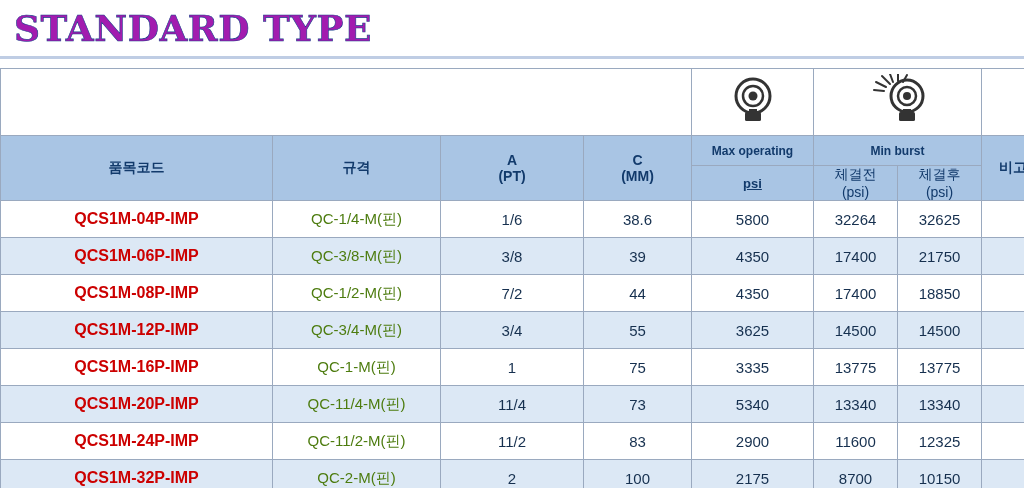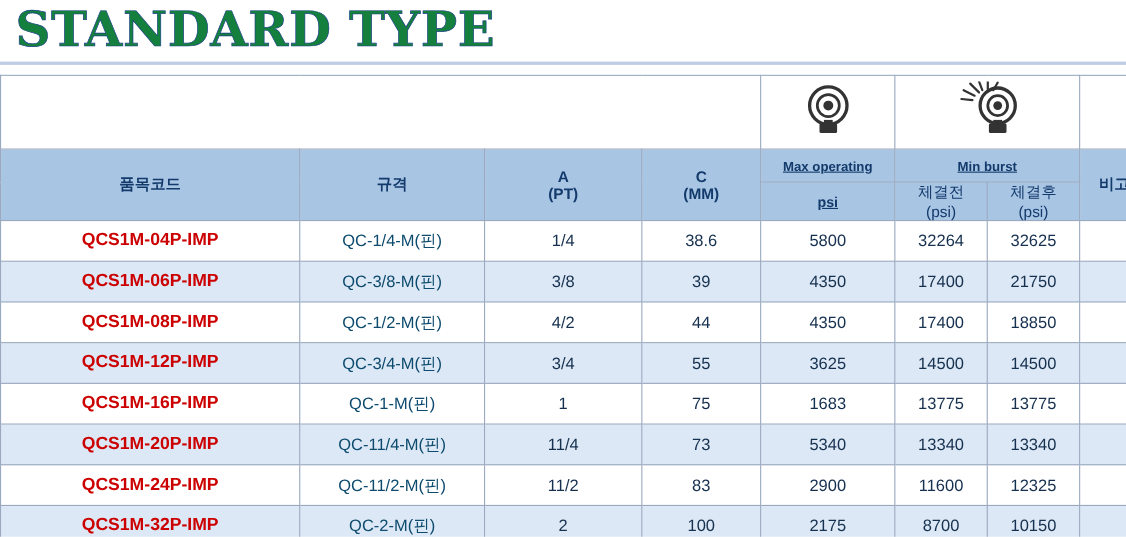--- a/index.html
+++ b/index.html
@@ -14,23 +14,23 @@
     overflow: hidden;
   }
   .page {
     position: relative;
     width: 1024px;
     height: 488px;
   }
   .page-title {
     font-family: "DejaVu Serif", serif;
     font-weight: bold;
-    font-size: 44px;
+    font-size: 36px;
     letter-spacing: 0.5px;
-    color: #15803d;
+    color: #a21caf;
     padding: 6px 0 0 14px;
     margin: 0;
     line-height: 44px;
     -webkit-text-stroke: 0.6px #1b3f8b;
   }
   .title-rule {
     height: 3px;
     background: #bfcde4;
     margin: 6px 0 0 0;
   }
@@ -84,42 +84,41 @@
     line-height: 16px;
   }
   .hdr-sub {
     font-size: 13px;
     height: 30px;
     text-decoration: underline;
   }
   .hdr-small {
     font-size: 12px;
     line-height: 14px;
-    text-decoration: underline;
   }
   .sub-small {
     font-size: 14px;
     font-weight: normal;
   }
   
   tbody td {
     height: 36px;
     font-size: 15px;
     color: #16304f;
   }
   tbody tr.odd td { background: #ffffff; }
   tbody tr.even td { background: #dce8f5; }
   td.code {
     color: #cc0000;
     font-weight: bold;
     font-size: 16px;
   }
   td.spec-name {
     font-size: 15px;
-    color: #0c4a6e;
+    color: #4d7c0f;
   }
   .col-code { width: 272px; }
   .col-spec { width: 168px; }
   .col-a { width: 143px; }
   .col-c { width: 108px; }
   .col-psi { width: 122px; }
   .col-b1 { width: 84px; }
   .col-b2 { width: 84px; }
   .col-note { width: 63px; }
 </style>
@@ -201,41 +200,41 @@
         <td class="hdr sub-small">
           <div>체결후</div>
           <div>(psi)</div>
         </td>
       </tr>
     </thead>
     <tbody>
       <tr class="odd">
         <td class="code">QCS1M-04P-IMP</td>
         <td class="spec-name">QC-1/4-M(핀)</td>
-        <td>1/4</td>
+        <td>1/6</td>
         <td>38.6</td>
         <td>5800</td>
         <td>32264</td>
         <td>32625</td>
         <td></td>
       </tr>
       <tr class="even">
         <td class="code">QCS1M-06P-IMP</td>
         <td class="spec-name">QC-3/8-M(핀)</td>
         <td>3/8</td>
         <td>39</td>
         <td>4350</td>
         <td>17400</td>
         <td>21750</td>
         <td></td>
       </tr>
       <tr class="odd">
         <td class="code">QCS1M-08P-IMP</td>
         <td class="spec-name">QC-1/2-M(핀)</td>
-        <td>4/2</td>
+        <td>7/2</td>
         <td>44</td>
         <td>4350</td>
         <td>17400</td>
         <td>18850</td>
         <td></td>
       </tr>
       <tr class="even">
         <td class="code">QCS1M-12P-IMP</td>
         <td class="spec-name">QC-3/4-M(핀)</td>
         <td>3/4</td>
@@ -243,21 +242,21 @@
         <td>3625</td>
         <td>14500</td>
         <td>14500</td>
         <td></td>
       </tr>
       <tr class="odd">
         <td class="code">QCS1M-16P-IMP</td>
         <td class="spec-name">QC-1-M(핀)</td>
         <td>1</td>
         <td>75</td>
-        <td>1683</td>
+        <td>3335</td>
         <td>13775</td>
         <td>13775</td>
         <td></td>
       </tr>
       <tr class="even">
         <td class="code">QCS1M-20P-IMP</td>
         <td class="spec-name">QC-11/4-M(핀)</td>
         <td>11/4</td>
         <td>73</td>
         <td>5340</td>

